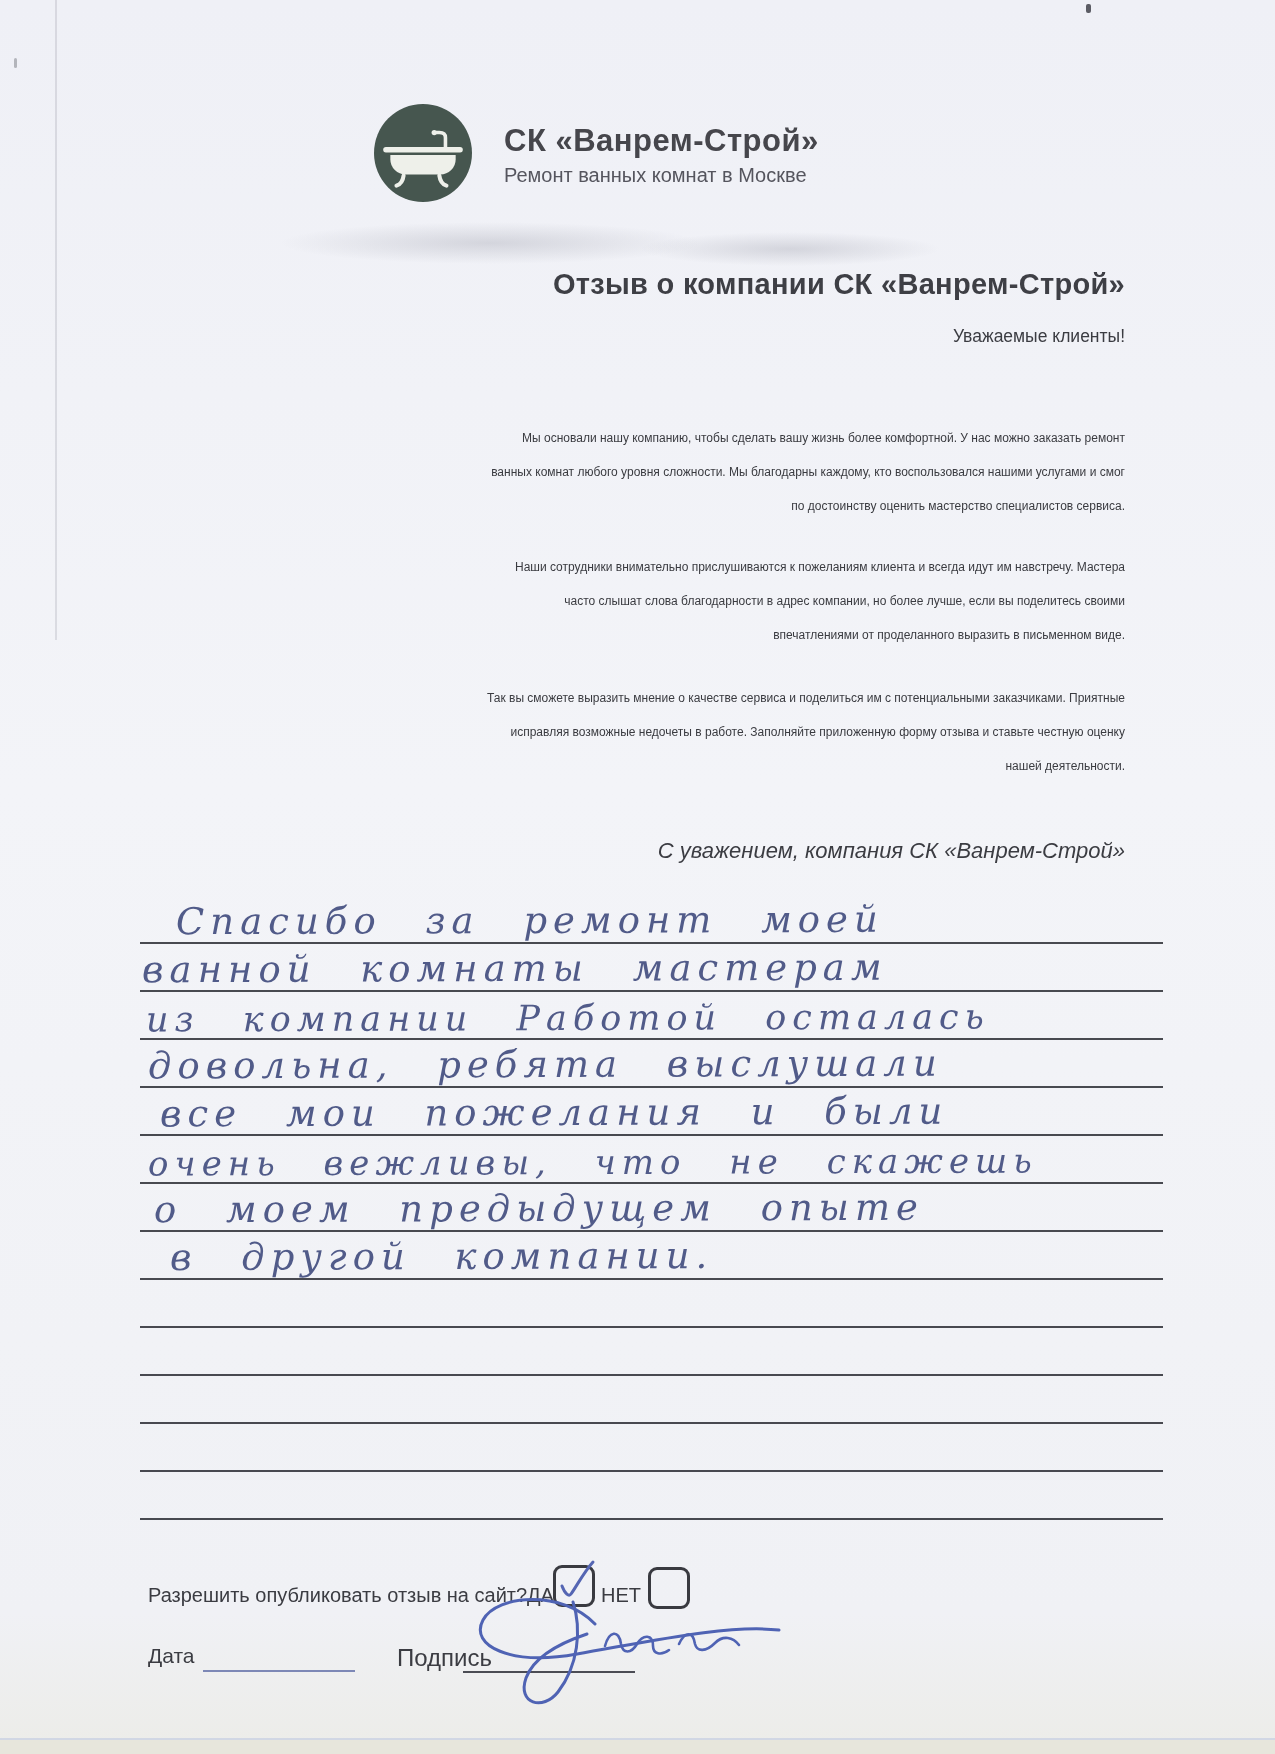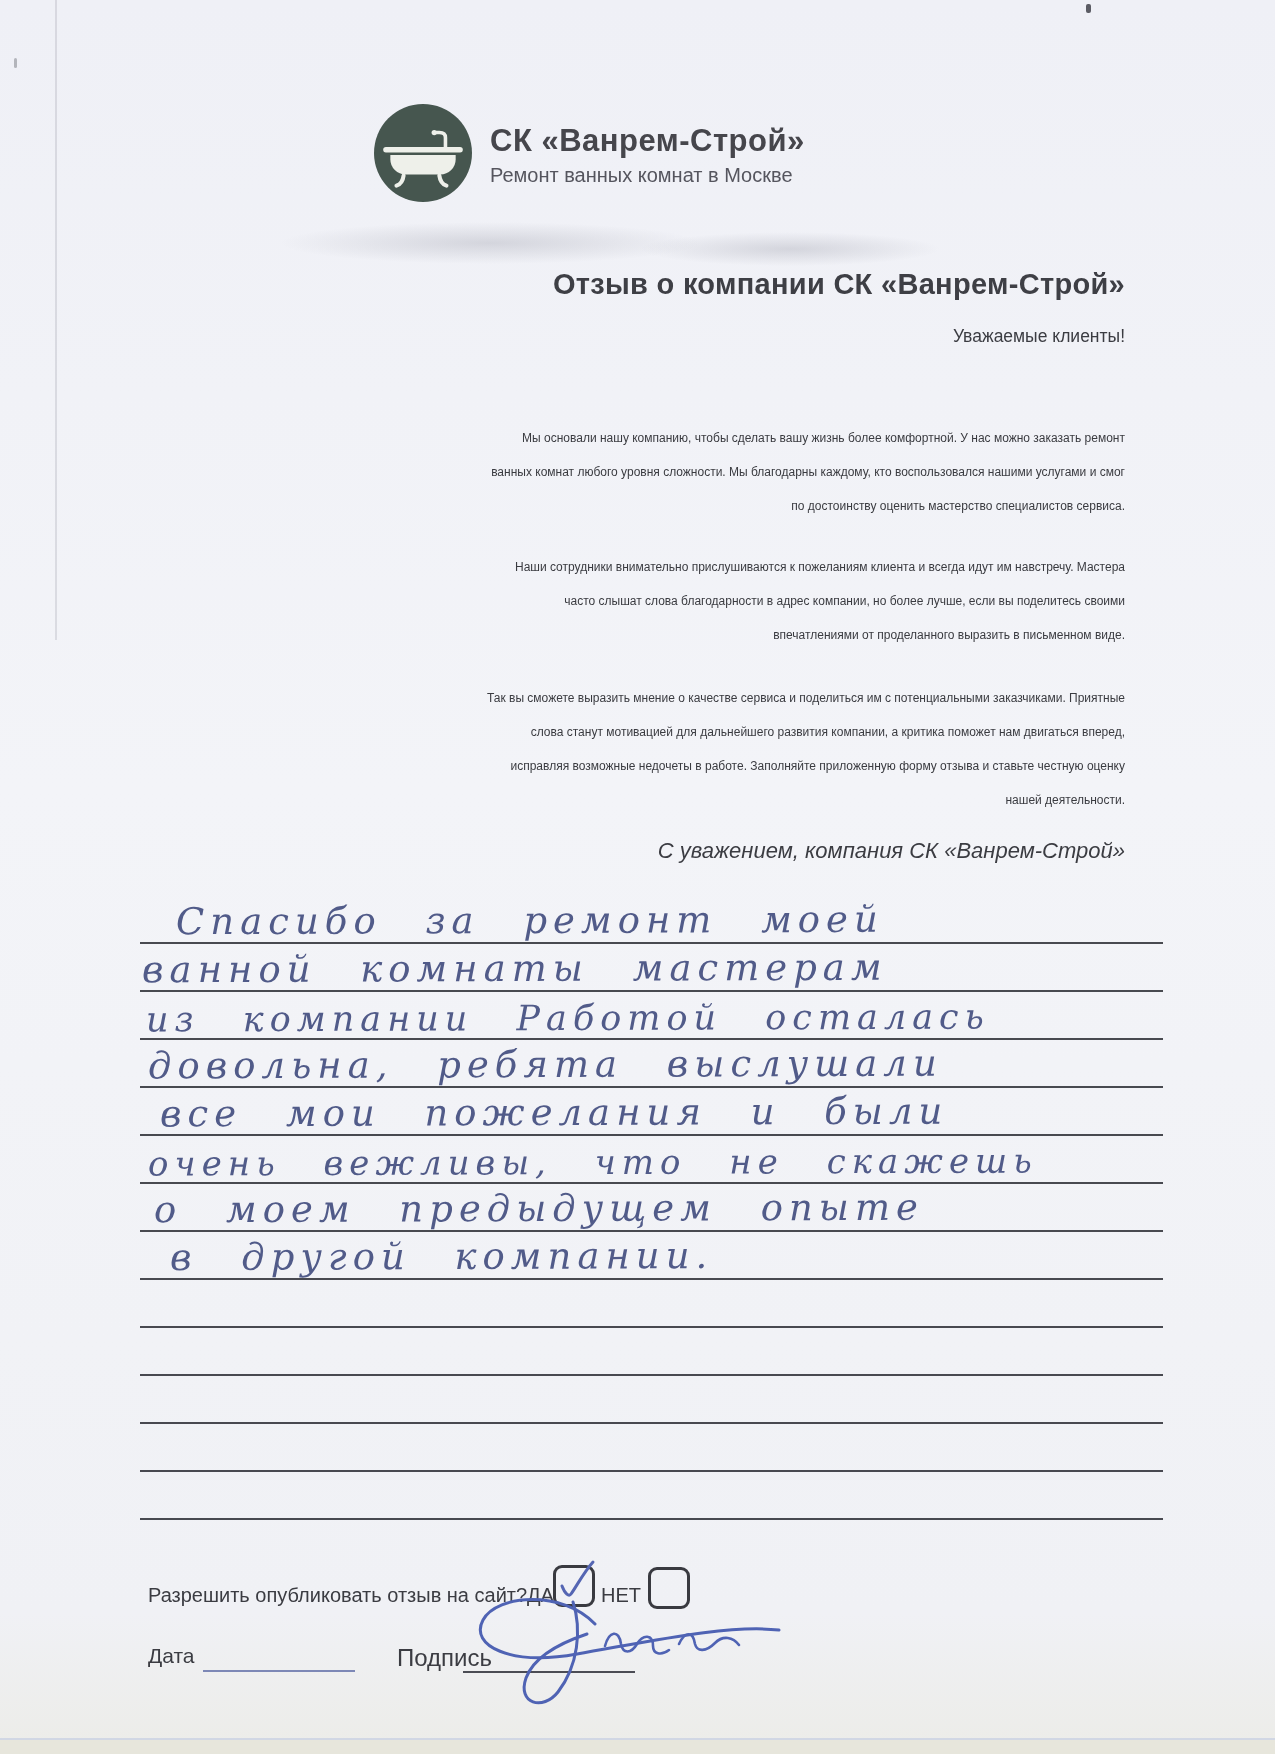--- a/index.html
+++ b/index.html
@@ -6,21 +6,21 @@
   .scan{
     position:relative;width:1275px;height:1754px;margin:0 auto;overflow:hidden;
     background:linear-gradient(180deg,#eff0f6 0%,#f3f4f8 45%,#f0f1f5 92%,#ecece8 100%);
     font-family:"Liberation Sans",sans-serif;color:#3b3c42;
   }
   .edge-left{position:absolute;left:55px;top:0;width:2px;height:640px;background:rgba(110,112,130,.18);}
   .edge-bottom{position:absolute;left:0;bottom:0;width:100%;height:14px;background:#e7e5da;border-top:2px solid #cdd4e4;opacity:.85;}
   .smudge{position:absolute;background:radial-gradient(closest-side,rgba(110,112,128,.22),rgba(110,112,128,0));border-radius:50%;}
   .speck{position:absolute;background:#5b5c64;border-radius:2px;}
 
-  .logo-row{position:absolute;left:374px;top:104px;display:flex;align-items:center;gap:18px;}
+  .logo-row{position:absolute;left:374px;top:104px;display:flex;align-items:center;gap:32px;}
   .logo-circle{width:98px;height:98px;flex:0 0 auto;}
   .logo-texts{padding-top:4px;}
   .logo-name{font-size:31px;font-weight:bold;color:#46464c;letter-spacing:.5px;}
   .logo-tagline{font-size:20px;color:#55555e;margin-top:5px;}
 
   .centered-block{position:absolute;left:95px;width:1030px;text-align:right;}
   .doc-title{top:268px;font-size:29px;font-weight:bold;color:#3e3f45;letter-spacing:.3px;}
   .greeting{top:326px;font-size:17.5px;}
   .para{font-size:12px;line-height:34px;color:#3a3b40;}
   .para-1{top:421px;}
@@ -92,21 +92,20 @@
   </div>
 
   <div class="centered-block para para-2">
     <div>Наши сотрудники внимательно прислушиваются к пожеланиям клиента и всегда идут им навстречу. Мастера</div>
     <div>часто слышат слова благодарности в адрес компании, но более лучше, если вы поделитесь своими</div>
     <div>впечатлениями от проделанного выразить в письменном виде.</div>
   </div>
 
   <div class="centered-block para para-3">
     <div>Так вы сможете выразить мнение о качестве сервиса и поделиться им с потенциальными заказчиками. Приятные</div>
-    <div>слова станут мотивацией для дальнейшего развития компании, а критика поможет нам двигаться вперед,</div>
     <div>исправляя возможные недочеты в работе. Заполняйте приложенную форму отзыва и ставьте честную оценку</div>
     <div>нашей деятельности.</div>
   </div>
 
   <div class="centered-block signoff">С уважением, компания СК «Ванрем-Строй»</div>
 
   <div class="ruled">
     <div class="rule-row">
         <span class="hw" style="left:36px;">Спасибо за ремонт моей</span>
       </div>

